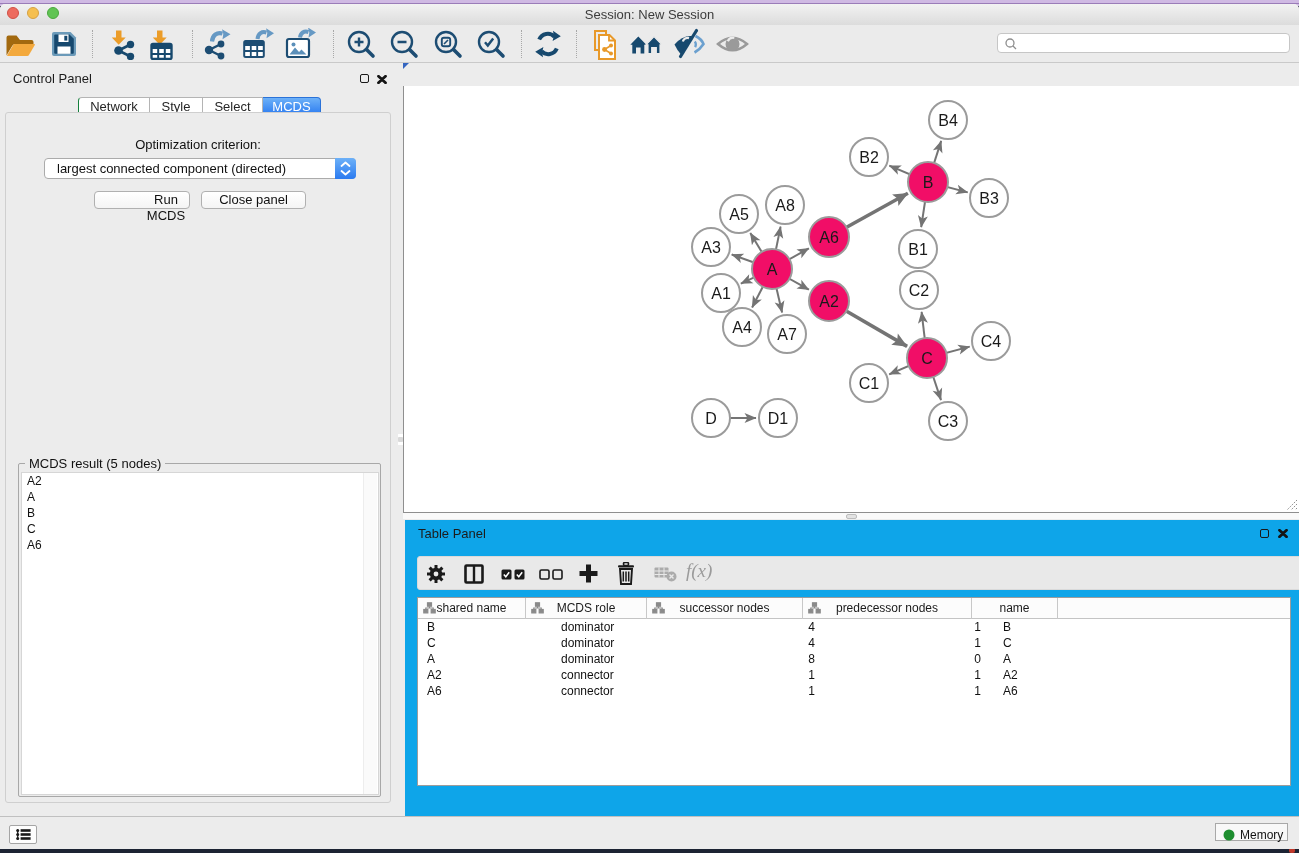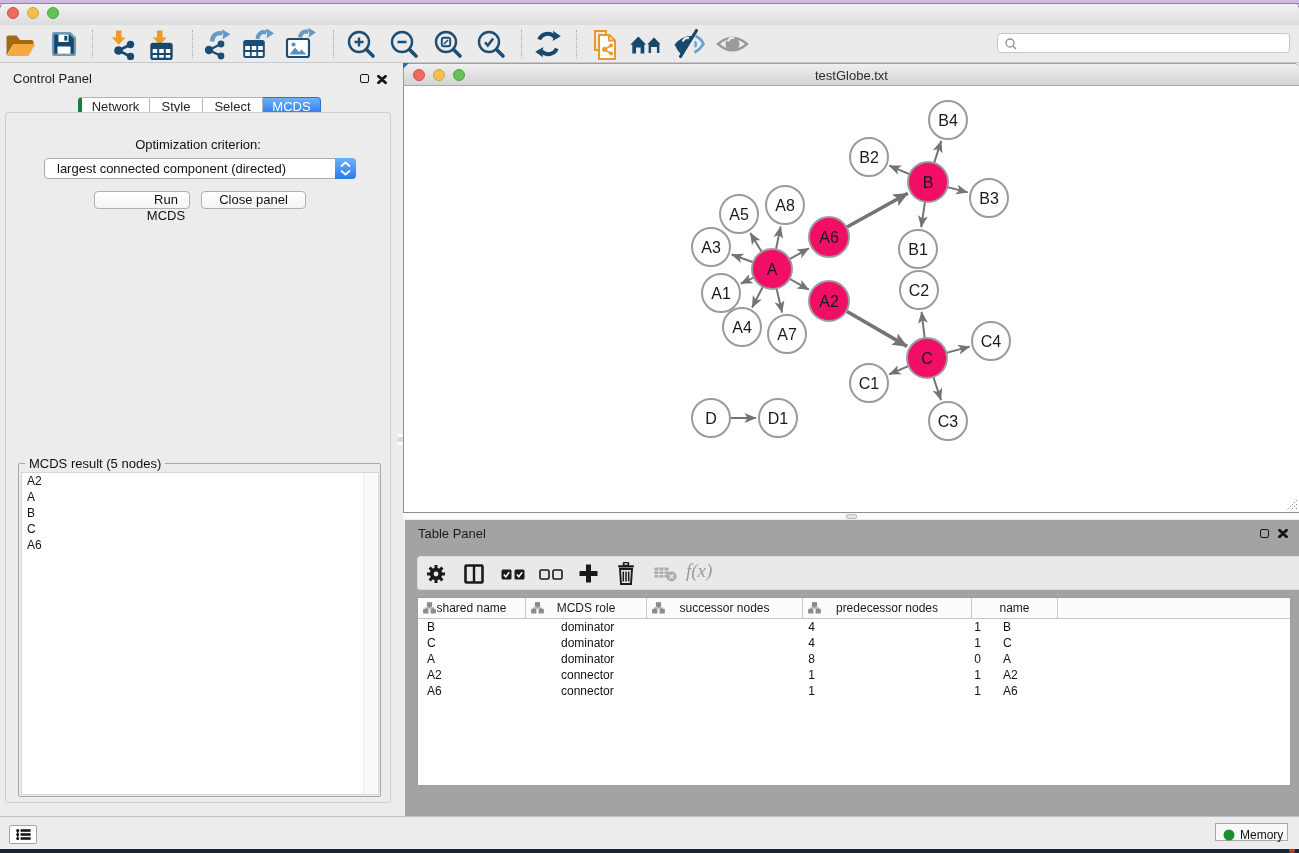--- a/index.html
+++ b/index.html
@@ -16,42 +16,42 @@
 #toolbar { left:0; top:21px; width:1299px; height:38px; background:#ebebeb; border-bottom:1px solid #c9c9c9; }
 .tsep { top:5px; height:28px; width:0; border-left:1px dotted #a8a8a8; }
 .ticon { top:3px; }
 #searchbox { left:997px; top:8px; width:293px; height:20px; background:#fff; border:1px solid #c6c6c6; border-radius:4px; }
 
 #cp { left:0; top:59px; width:396px; height:753px; background:#ececec; }
 #cp-title { left:13px; top:8px; font-size:13px; color:#1c1c1c; }
 .hdr-sq { width:9px; height:9px; border:1.5px solid #181818; border-radius:2px; top:11px; }
 .tabs { height:19px; display:flex; font-size:13px; }
 .tab { background:#fff; border:1px solid #b4b4b4; border-left:none; color:#262626; display:flex; align-items:center; justify-content:center; }
-.tab.first { border-left:4px solid #15803d; border-radius:4px 0 0 4px; }
+.tab.first { border-left:1px solid #15803d; border-radius:4px 0 0 4px; }
 .tab.last { border-radius:0 4px 4px 0; }
 .tab.sel { background:linear-gradient(#6db1f8,#2a7af0); border-color:#2a72d8; color:#fff; }
 #cp-tabs { left:78px; top:34px; width:243px; }
 #cp-body { left:5px; top:49px; width:386px; height:691px; border:1px solid #cfcfcf; border-radius:3px; background:#ececec; }
 #opt-label { left:0; top:24px; width:100%; text-align:center; font-size:13px; color:#111; }
 #combo { left:38px; top:45px; width:312px; height:21px; background:#fff; border:1px solid #ababab; border-radius:4px; font-size:13px; color:#111; }
 #combo span.txt { position:absolute; left:12px; top:2px; }
 #combo-btn { right:-1px; top:-1px; width:21px; height:21px; border-radius:0 4px 4px 0; background:linear-gradient(#6db1f8,#2a7af0); }
 .btn { background:linear-gradient(#ffffff,#f4f4f4); border:1px solid #b0b0b0; border-radius:4px; font-size:13px; color:#111; text-align:center; height:18px; line-height:16px; }
 #groupbox { left:12px; top:350px; width:363px; height:334px; border:1px solid #a8a8a8; border-radius:2px; }
 #groupbox-label { left:6px; top:-8px; background:#ececec; padding:0 4px; font-size:13px; color:#111; }
 #mcds-list { left:2px; top:8px; width:358px; height:323px; background:#fff; border:1px solid #d6d6d6; font-size:12px; color:#111; }
 #mcds-list .sb { position:absolute; right:1px; top:0px; width:14px; height:321px; background:#fafafa; border-left:1px solid #ededed; }
 #mcds-list div.it { padding-left:5px; height:16px; line-height:16px; } #mcds-list div.it:first-of-type { margin-top:3px; }
 
 #nw { left:403px; top:59px; width:896px; height:450px; }
 #nw-titlebar { left:0; top:0; width:896px; height:23px; background:linear-gradient(#f0f0f0,#d3d3d3); border:1px solid #9e9e9e; border-bottom:1px solid #a8a8a8; border-radius:5px 5px 0 0; border-right:none; }
 #nw-title { width:100%; text-align:center; top:4px; font-size:13px; color:#2e2e2e; }
 #nw-canvas { left:0; top:23px; width:896px; height:427px; background:#fff; border:1px solid #8f8f8f; border-right:none; border-top:none; }
 
-#tp { left:405px; top:516px; width:894px; height:296px; background:#a3a3a3; }
+#tp { left:405px; top:516px; width:894px; height:296px; background:#0ea5e9; }
 #tp-title { left:13px; top:6px; font-size:13px; color:#1c1c1c; }
 #tp-toolbar { left:12px; top:36px; width:1279px; height:34px; background:#e9e9e9; border:1px solid #dadada; border-radius:3px; }
 #tbl { left:12px; top:77px; width:874px; height:189px; background:#fff; border:1px solid #9c9c9c; font-size:12px; color:#111; }
 #tbl .row:first-of-type { margin-top:2px; }
 .th { display:flex; align-items:center; height:21px; border-bottom:1px solid #c4c4c4; background:#fcfcfc; }
 .th .col { position:relative; height:21px; border-right:1px solid #c8c8c8; display:flex; align-items:center; justify-content:center; color:#1a1a1a; }
 .th .col svg { position:absolute; left:5px; top:4px; }
 .row { display:flex; height:16px; line-height:16px; }
 .row .c { padding-left:9px; } .row .c:nth-child(2) { padding-left:17px; } .row .c:nth-child(5) { padding-left:13px; }
 .num { text-align:right; padding-right:6px; } .row .c:nth-child(4) { padding-right:9px; }
@@ -65,20 +65,21 @@
 </head>
 <body>
 <div class="abs" id="desktop-top"></div>
 <div class="abs" id="desktop-line"></div>
 <div class="abs" id="corner-dot"></div>
 <div class="abs" id="win">
   <div class="abs" id="titlebar">
     <div class="abs tl" style="left:7px;background:#ed6b5f;border:0.5px solid #d05046;"></div>
     <div class="abs tl" style="left:27px;background:#f5bf4f;border:0.5px solid #d6a043;"></div>
     <div class="abs tl" style="left:47px;background:#61c454;border:0.5px solid #4aa73e;"></div>
+    <div class="abs" id="title-main">Session: New Session</div>
   </div>
   <div class="abs" id="toolbar">
     <div class="abs" id="toolbar-icons">
 
       <svg class="abs ticon" style="left:4px" width="32" height="32" viewBox="0 0 32 32">
         <path d="M2.5 27.5 V9.5 Q2.5 7.5 4.5 7.5 H12.5 L16 12 H27.5 Q29.5 12 29.5 14 V16 H11 Q9.3 16 8.3 17.7 L2.5 27.5 Z" fill="#a2690f"></path>
         <path d="M3.5 28 Q2.8 28 3.3 27 L9.3 16.8 Q9.8 16 10.8 16 H30.3 Q31.3 16 30.8 17 L24.8 27.2 Q24.3 28 23.3 28 Z" fill="#f3a93d"></path>
       </svg>
 
       <svg class="abs ticon" style="left:48px" width="32" height="32" viewBox="0 0 32 32">
@@ -263,26 +264,20 @@
             <div class="it">B</div>
             <div class="it">C</div>
             <div class="it">A6</div>
         </div>
       </div>
     </div>
   </div>
 
   <div class="abs" id="nw">
     <div class="abs" style="left:0;top:0;width:0;height:0;border-top:6px solid #3465c0;border-right:6px solid transparent;z-index:3;"></div>
-    <div class="abs" id="nw-titlebar">
-      <div class="abs tl" style="left:9px;top:5px;background:#ed6b5f;border:0.5px solid #d05046;"></div>
-      <div class="abs tl" style="left:29px;top:5px;background:#f5bf4f;border:0.5px solid #d6a043;"></div>
-      <div class="abs tl" style="left:49px;top:5px;background:#61c454;border:0.5px solid #4aa73e;"></div>
-      <div class="abs" id="nw-title">testGlobe.txt</div>
-    </div>
     <div class="abs" id="nw-canvas">
       <svg class="abs" style="left:0;top:0" width="894" height="422" viewBox="0 0 894 422" id="graph-svg">
 <defs>
 <marker id="ar" markerUnits="userSpaceOnUse" markerWidth="15" markerHeight="12" refX="12" refY="5.5" orient="auto">
               <path d="M0.5,0.5 L12.5,5.5 L0.5,10.5 L3.5,5.5 Z" fill="#747474"></path>
             </marker>
 <marker id="ar2" markerUnits="userSpaceOnUse" markerWidth="20" markerHeight="16" refX="15" refY="7" orient="auto">
               <path d="M0.5,0.5 L15.5,7 L0.5,13.5 L3.5,7 Z" fill="#747474"></path>
             </marker>
 </defs>

